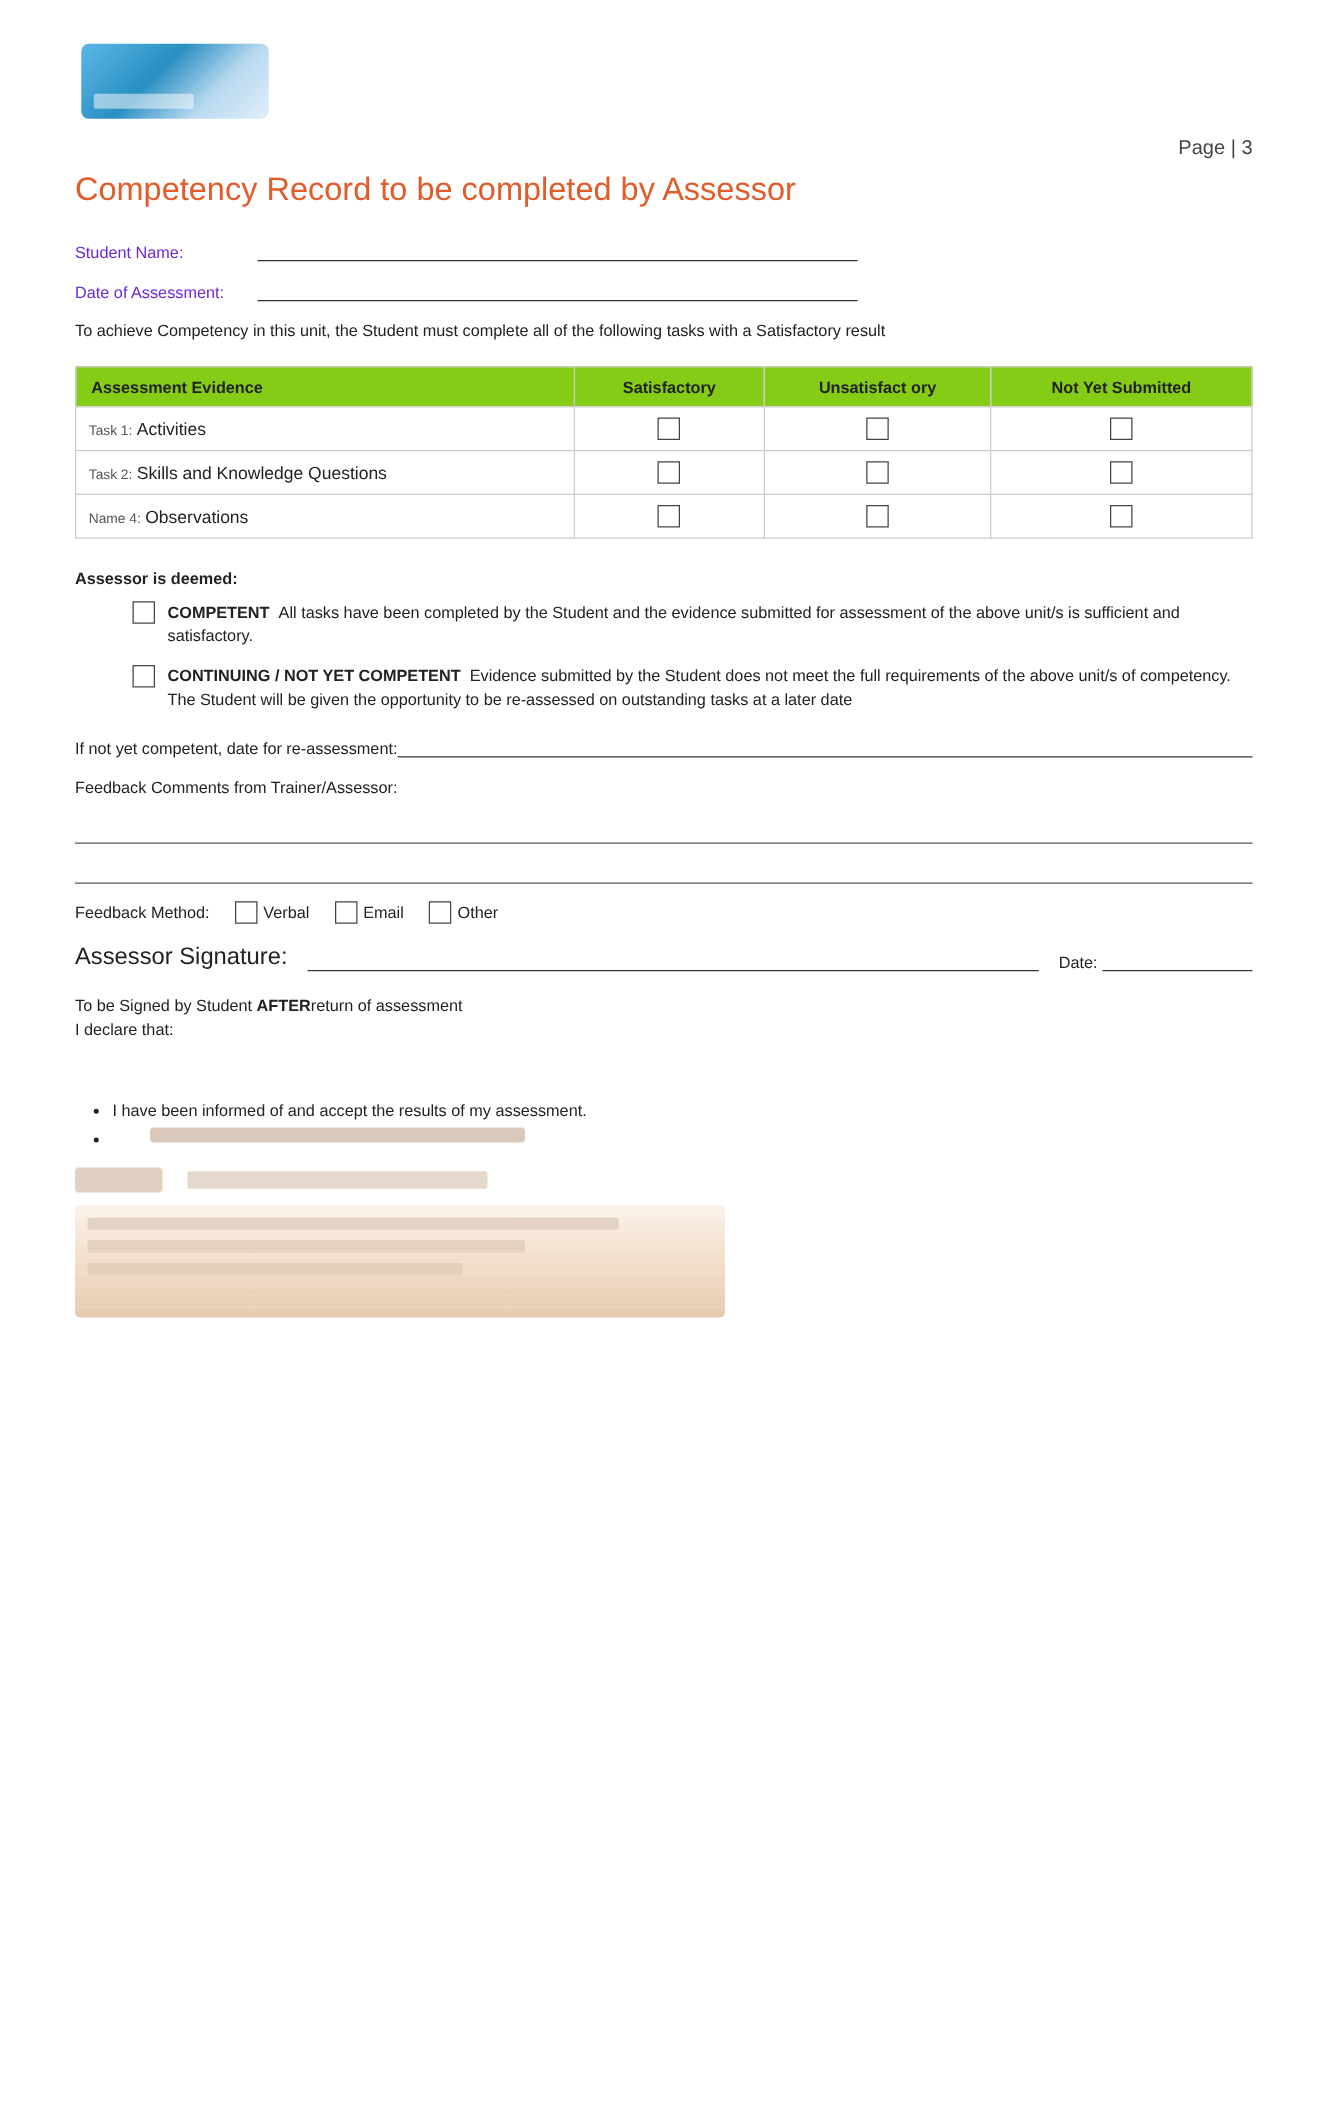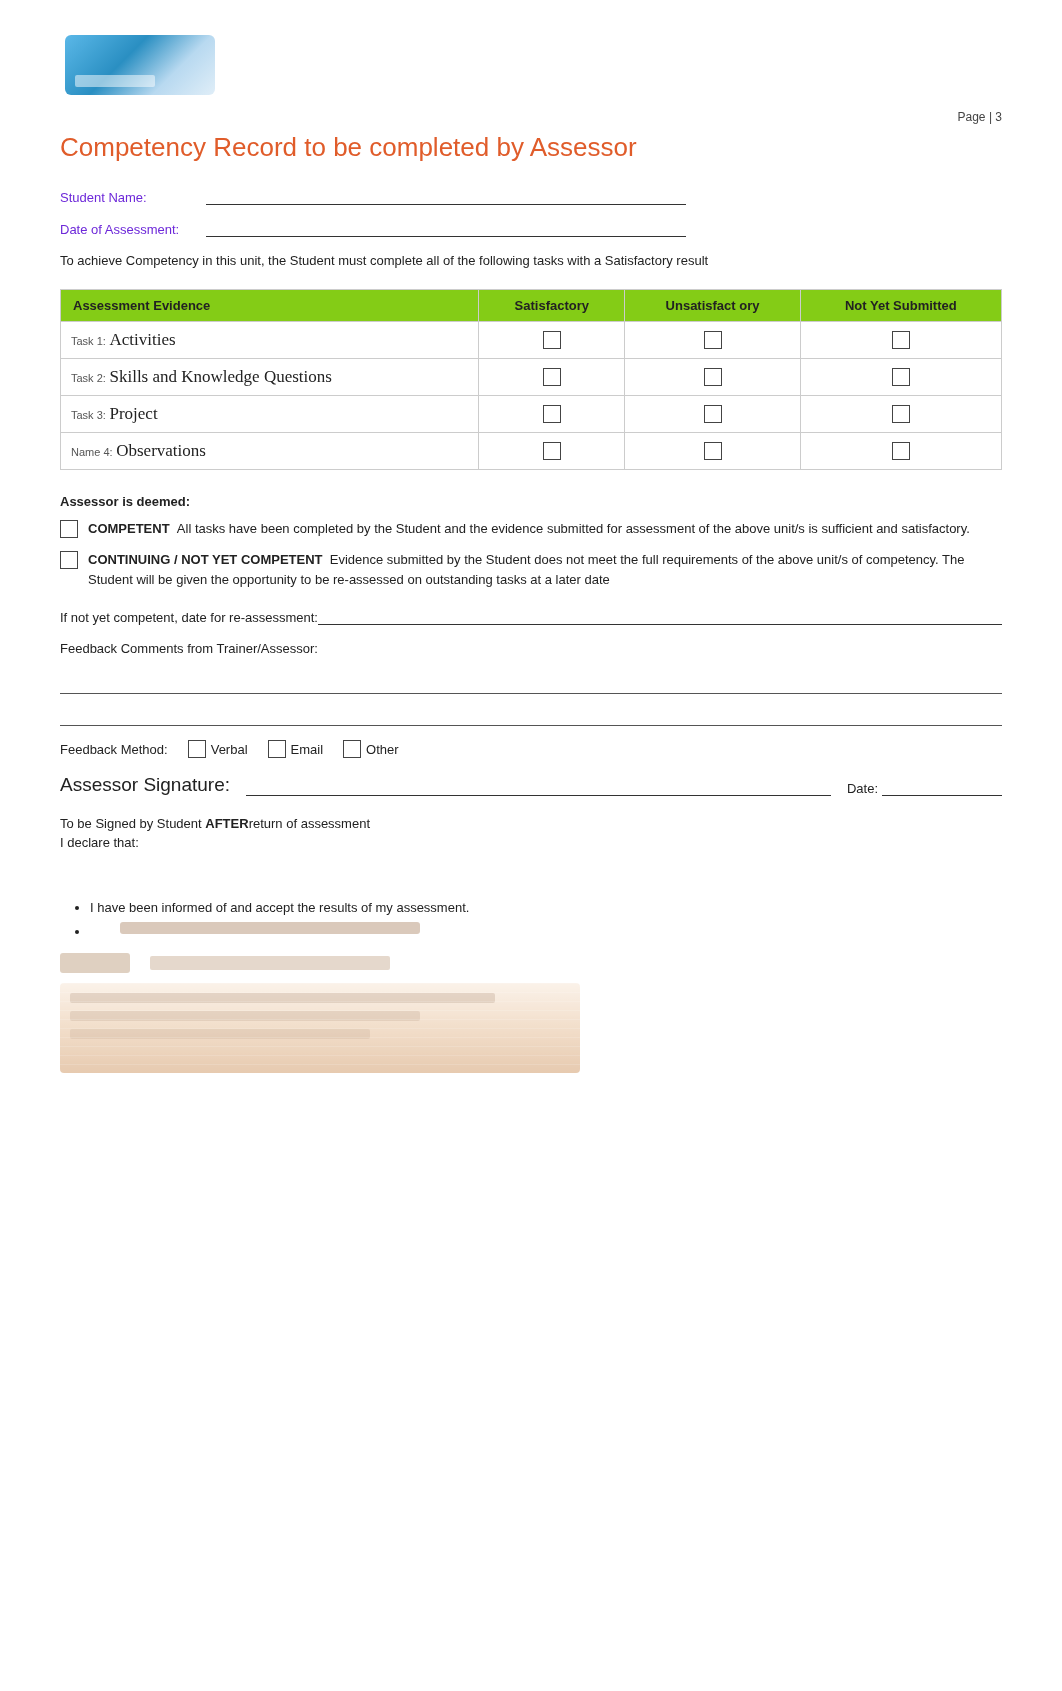--- a/index.html
+++ b/index.html
@@ -38,21 +38,21 @@
       bottom: 8px;
       left: 10px;
       width: 80px;
       height: 12px;
       background: rgba(255,255,255,0.5);
       border-radius: 2px;
     }
 
     .page-number {
       text-align: right;
-      font-size: 12px;
+      font-size: 16px;
       color: #444;
       margin-bottom: 8px;
     }
 
     .page-title {
       font-size: 26px;
       color: #e05c2a;
       font-weight: normal;
       margin-bottom: 24px;
       margin-top: 4px;
@@ -111,23 +111,22 @@
       text-align: left;
       padding-left: 10px;
     }
 
     .task-label {
       font-size: 11px;
       color: #555;
     }
 
     .task-name {
-      font-size: 17px;
+      font-size: 14px;
       color: #222;
-      font-family: Liberation Serif, serif;
     }
 
     .checkbox-cell {
       text-align: center;
     }
 
     .checkbox-sq {
       display: inline-block;
       width: 18px;
       height: 18px;
@@ -145,20 +144,21 @@
       font-size: 13px;
       font-weight: bold;
       margin-bottom: 10px;
     }
 
     .deemed-row {
       display: flex;
       align-items: flex-start;
       margin-bottom: 12px;
       gap: 10px;
+      margin-left: 46px;
     }
 
     .deemed-row .checkbox-sq {
       flex-shrink: 0;
       margin-top: 1px;
     }
 
     .deemed-text {
       font-size: 13px;
       line-height: 1.5;
@@ -385,35 +385,20 @@
       </td>
       <td class="checkbox-cell">
         <div class="checkbox-sq"></div>
       </td>
       <td class="checkbox-cell">
         <div class="checkbox-sq"></div>
       </td>
     </tr>
       <tr>
       <td class="task-cell">
-        <span class="task-label">Task 3:</span>
-        <span class="task-name"> Project</span>
-      </td>
-      <td class="checkbox-cell">
-        <div class="checkbox-sq"></div>
-      </td>
-      <td class="checkbox-cell">
-        <div class="checkbox-sq"></div>
-      </td>
-      <td class="checkbox-cell">
-        <div class="checkbox-sq"></div>
-      </td>
-    </tr>
-      <tr>
-      <td class="task-cell">
         <span class="task-label">Name 4:</span>
         <span class="task-name"> Observations</span>
       </td>
       <td class="checkbox-cell">
         <div class="checkbox-sq"></div>
       </td>
       <td class="checkbox-cell">
         <div class="checkbox-sq"></div>
       </td>
       <td class="checkbox-cell">

